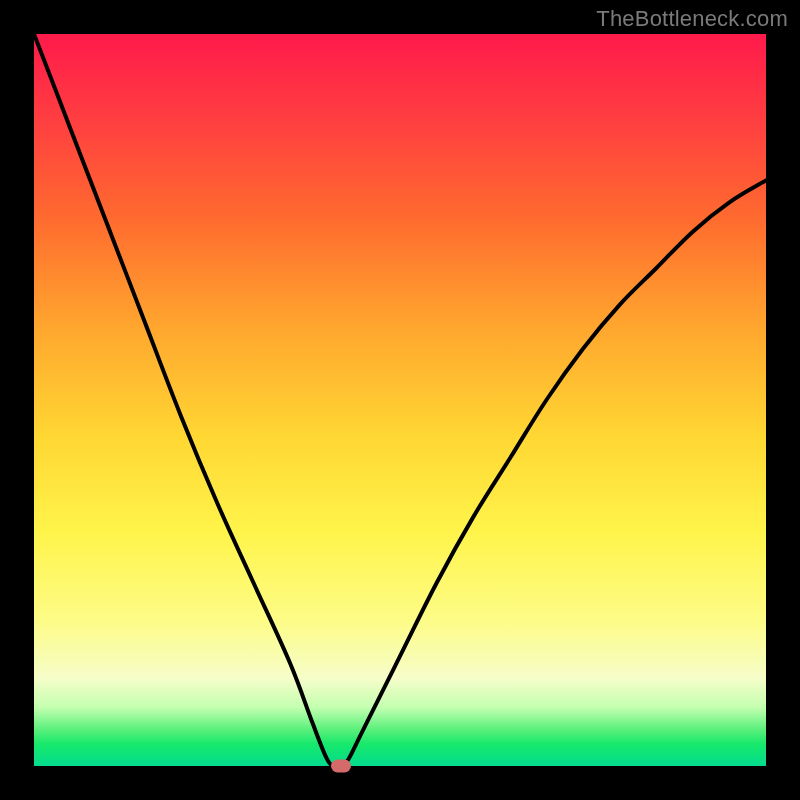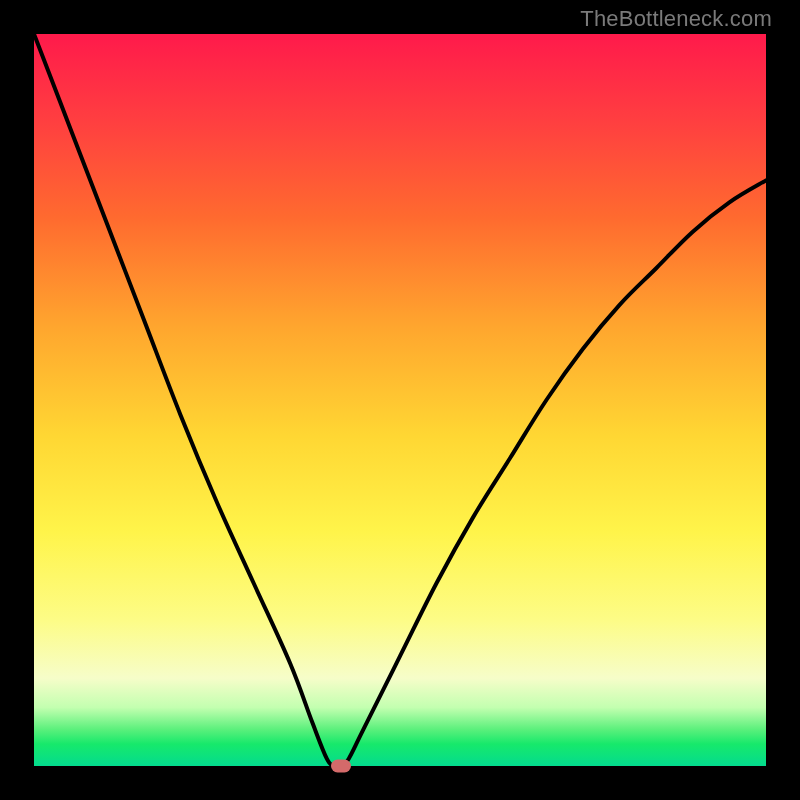--- a/index.html
+++ b/index.html
@@ -51,21 +51,21 @@
     position: absolute;
     width: 20px;
     height: 13px;
     border-radius: 7px;
     background: #d46a6a;
     transform: translate(-50%, -50%);
   }
   .watermark {
     position: absolute;
     top: 6px;
-    right: 28px;
+    right: 12px;
     color: #7a7a7a;
     font-size: 22px;
     letter-spacing: 0.2px;
   }
 </style>
 </head>
 <body>
 
 <div class="frame">
   <div class="plot">

